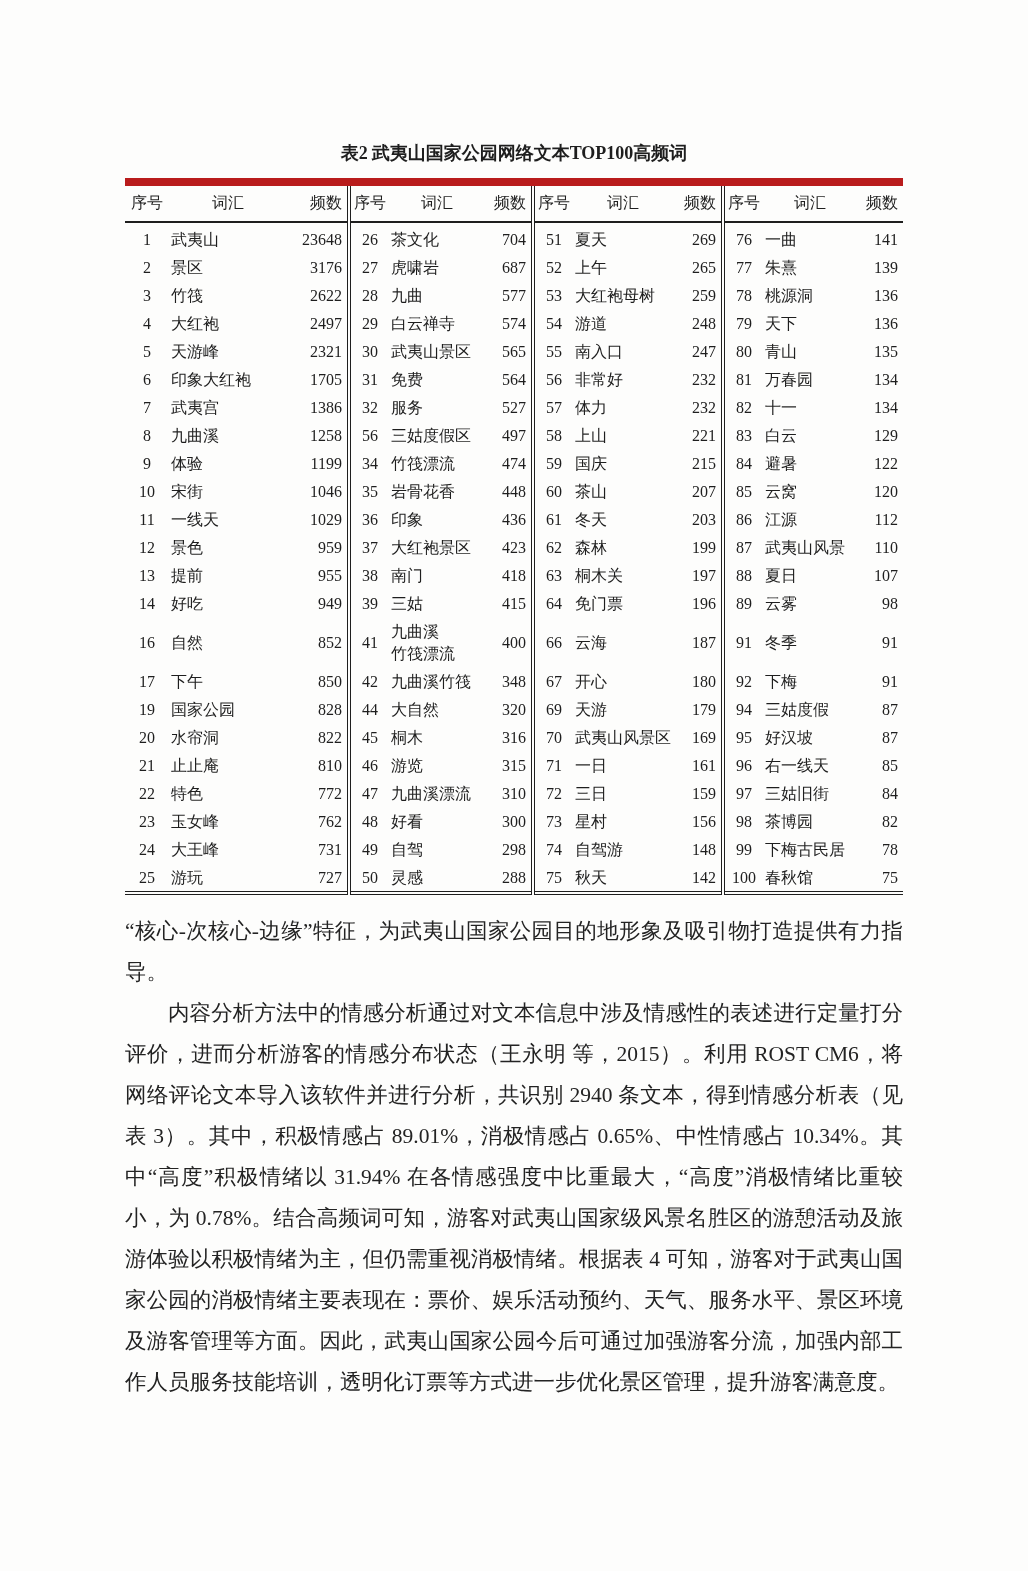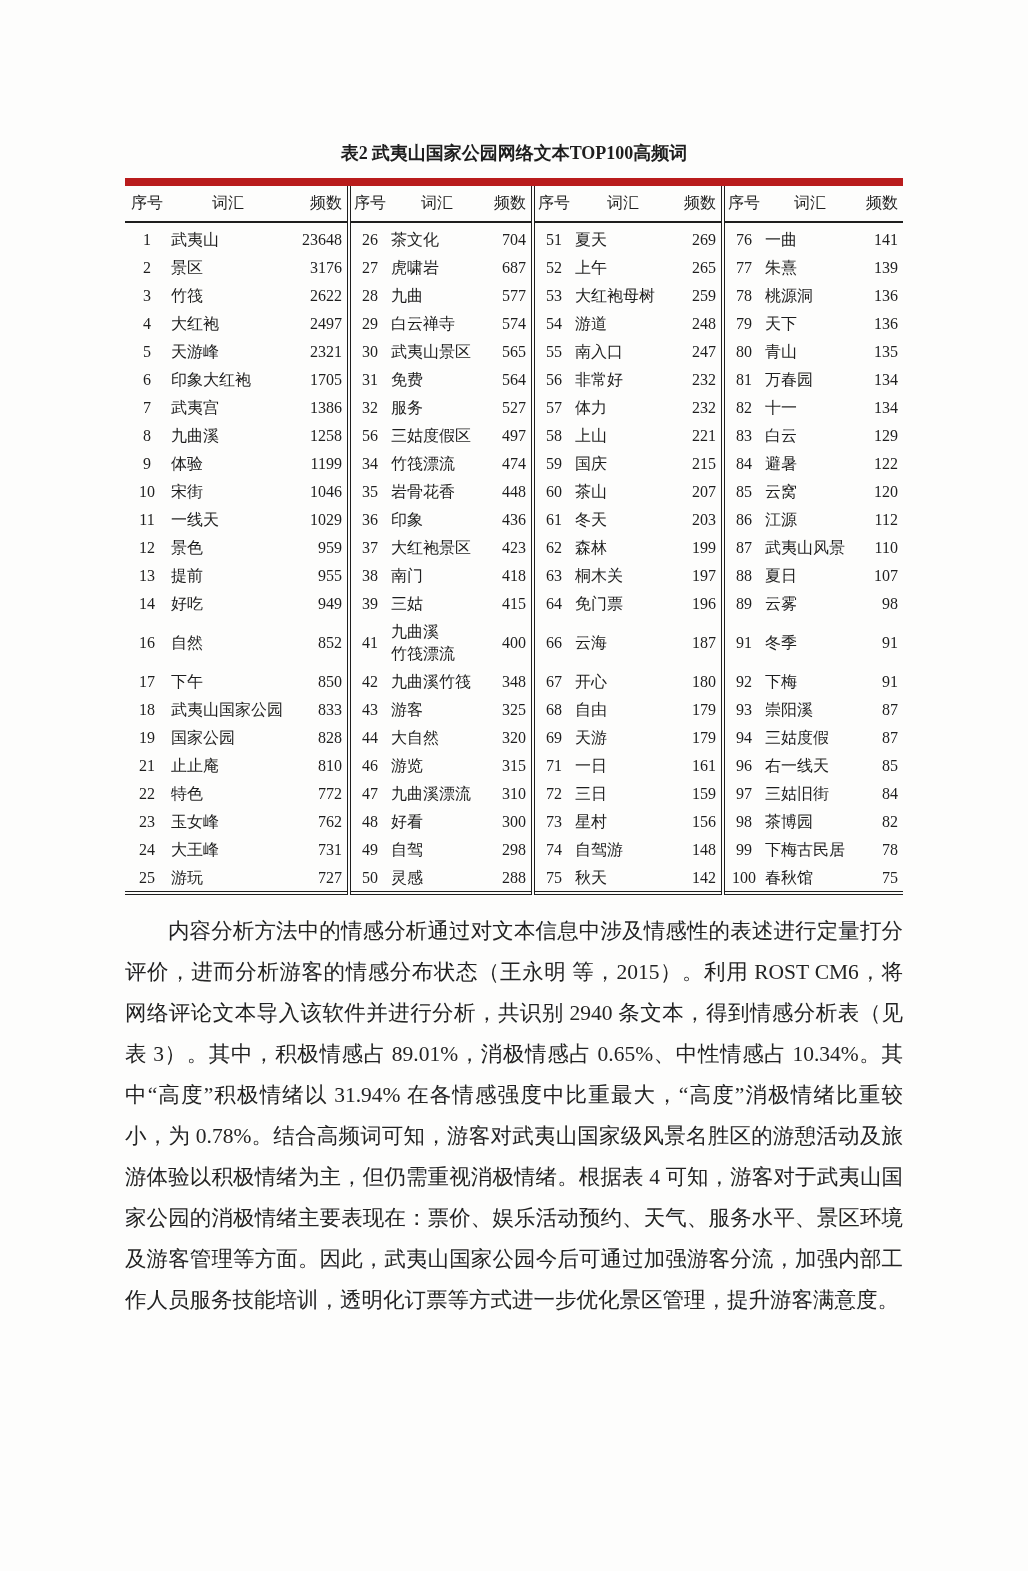--- a/index.html
+++ b/index.html
@@ -304,48 +304,48 @@
           <td class="word">九曲溪竹筏</td>
           <td class="freq">348</td>
           <td class="rank gsep">67</td>
           <td class="word">开心</td>
           <td class="freq">180</td>
           <td class="rank gsep">92</td>
           <td class="word">下梅</td>
           <td class="freq">91</td>
         </tr>
         <tr>
-          <td class="rank">18</td>
-          <td class="word">武夷山国家公园</td>
-          <td class="freq">833</td>
-          <td class="rank gsep">43</td>
-          <td class="word">游客</td>
-          <td class="freq">325</td>
-          <td class="rank gsep">68</td>
-          <td class="word">自由</td>
-          <td class="freq">179</td>
-          <td class="rank gsep">93</td>
-          <td class="word">崇阳溪</td>
-          <td class="freq">87</td>
-        </tr>
-        <tr>
           <td class="rank">19</td>
           <td class="word">国家公园</td>
           <td class="freq">828</td>
           <td class="rank gsep">44</td>
           <td class="word">大自然</td>
           <td class="freq">320</td>
           <td class="rank gsep">69</td>
           <td class="word">天游</td>
           <td class="freq">179</td>
           <td class="rank gsep">94</td>
           <td class="word">三姑度假</td>
           <td class="freq">87</td>
         </tr>
         <tr>
+          <td class="rank">20</td>
+          <td class="word">水帘洞</td>
+          <td class="freq">822</td>
+          <td class="rank gsep">45</td>
+          <td class="word">桐木</td>
+          <td class="freq">316</td>
+          <td class="rank gsep">70</td>
+          <td class="word">武夷山风景区</td>
+          <td class="freq">169</td>
+          <td class="rank gsep">95</td>
+          <td class="word">好汉坡</td>
+          <td class="freq">87</td>
+        </tr>
+        <tr>
           <td class="rank">21</td>
           <td class="word">止止庵</td>
           <td class="freq">810</td>
           <td class="rank gsep">46</td>
           <td class="word">游览</td>
           <td class="freq">315</td>
           <td class="rank gsep">71</td>
           <td class="word">一日</td>
           <td class="freq">161</td>
           <td class="rank gsep">96</td>
@@ -405,16 +405,17 @@
           <td class="word">秋天</td>
           <td class="freq">142</td>
           <td class="rank gsep">100</td>
           <td class="word">春秋馆</td>
           <td class="freq">75</td>
         </tr>
       </tbody>
     </table>
 
   <main>
+    <p>“核心-次核心-边缘”特征，为武夷山国家公园目的地形象及吸引物打造提供有力指导。</p>
     <p class="indent">内容分析方法中的情感分析通过对文本信息中涉及情感性的表述进行定量打分评价，进而分析游客的情感分布状态（王永明 等，2015）。利用 ROST CM6，将网络评论文本导入该软件并进行分析，共识别 2940 条文本，得到情感分析表（见表 3）。其中，积极情感占 89.01%，消极情感占 0.65%、中性情感占 10.34%。其中“高度”积极情绪以 31.94% 在各情感强度中比重最大，“高度”消极情绪比重较小，为 0.78%。结合高频词可知，游客对武夷山国家级风景名胜区的游憩活动及旅游体验以积极情绪为主，但仍需重视消极情绪。根据表 4 可知，游客对于武夷山国家公园的消极情绪主要表现在：票价、娱乐活动预约、天气、服务水平、景区环境及游客管理等方面。因此，武夷山国家公园今后可通过加强游客分流，加强内部工作人员服务技能培训，透明化订票等方式进一步优化景区管理，提升游客满意度。</p>
   </main>
 
 </div>
 
 </body></html>

